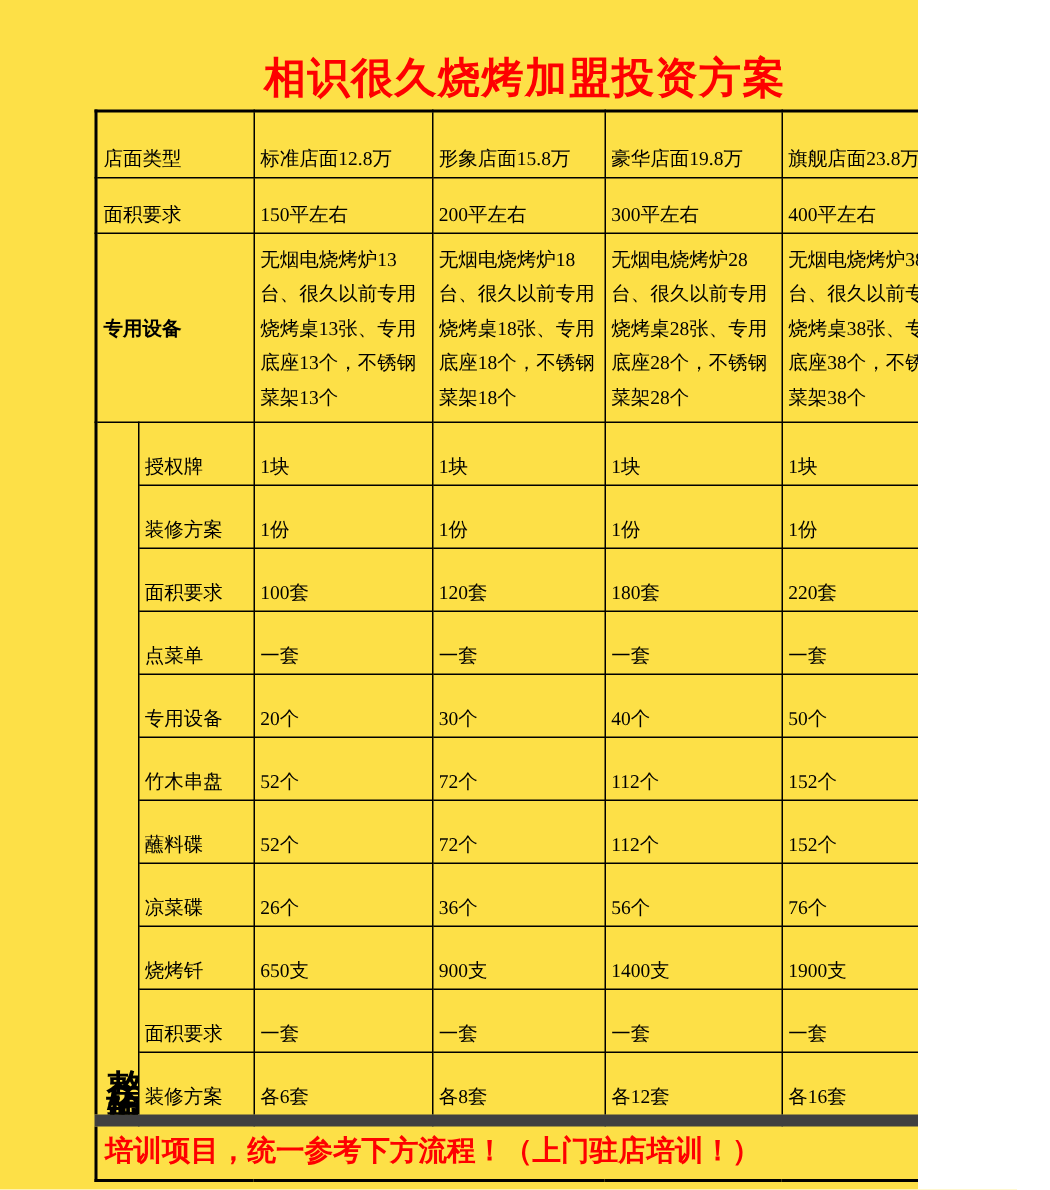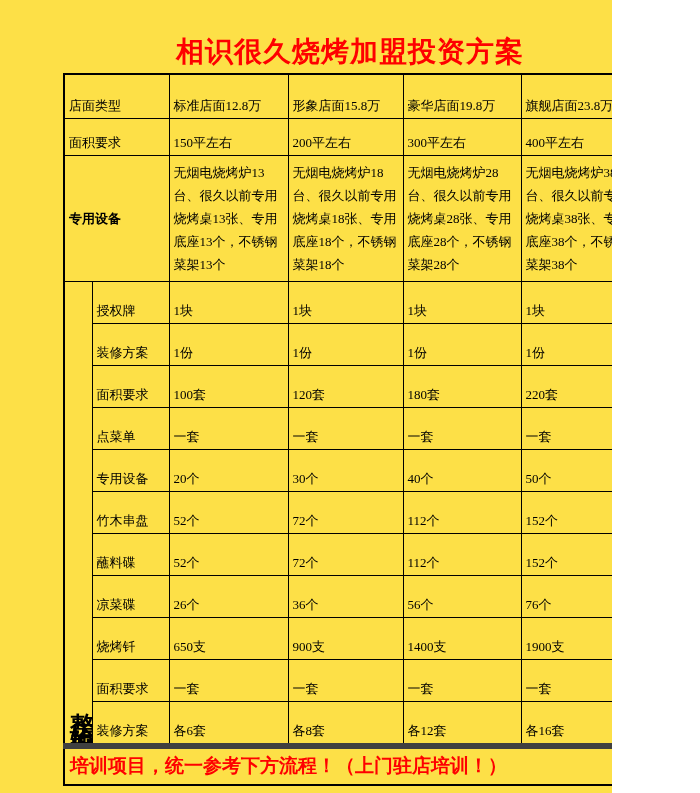--- a/index.html
+++ b/index.html
@@ -55,21 +55,21 @@
     font-weight:bold;
     font-size:25px;
     letter-spacing:7px;
     line-height:27px;
     margin:0 auto;
     display:inline-block;
   }
   tr.footer td{
     height:30px;
     vertical-align:middle;
-    border-top:6px solid #404040;
+    border-top:8px solid #404040;
     color:#fe0000;
     font-weight:bold;
     font-size:19px;
     padding-left:5px;
     white-space:nowrap;
   }
 </style>
 </head>
 <body>
 

